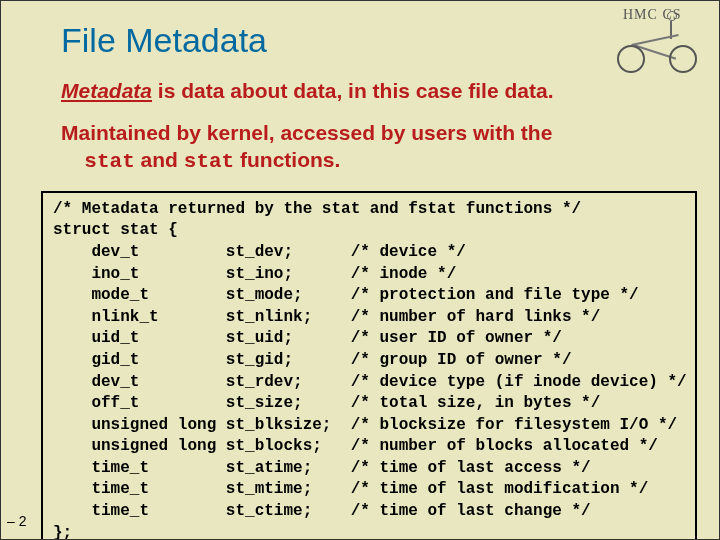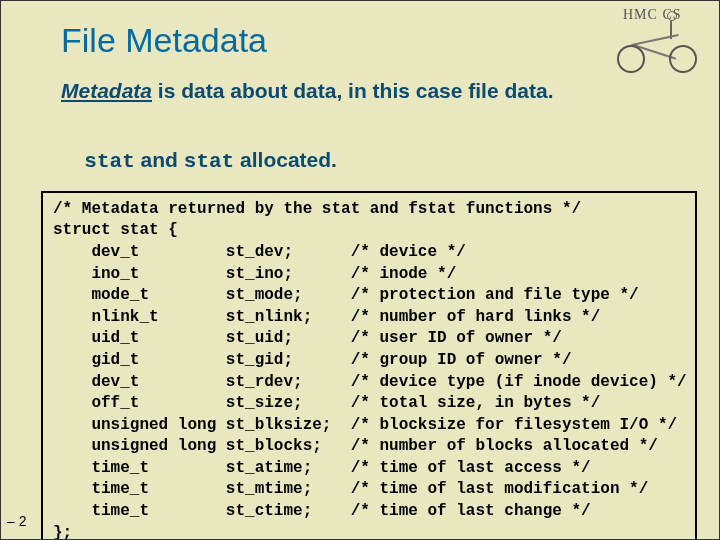--- a/index.html
+++ b/index.html
@@ -14,21 +14,21 @@
   }
   .title {
     font-size: 34px;
     font-weight: normal;
     color: #0369a1;
     padding: 20px 0 12px 60px;
   }
   .subtitle {
     font-size: 21px;
     font-weight: bold;
-    color: #0c4a6e;
+    color: #b91c1c;
     padding: 6px 60px 10px 60px;
     line-height: 1.25;
   }
   .subtitle .ital-und {
     font-style: italic;
     text-decoration: underline;
   }
   .subtitle .mono {
     font-family: "Courier New", monospace;
     font-weight: bold;
@@ -88,22 +88,22 @@
   <div class="wheel r"></div>
 </div>
 
 <h1 class="title">File Metadata</h1>
 
 <p class="subtitle">
   <span class="ital-und">Metadata</span><span> is data about data, in this case file data.</span>
 </p>
 
 <p class="subtitle">
-  <br>
-  &nbsp;&nbsp;&nbsp;&nbsp;<span class="mono">stat</span><span> and </span><span class="mono">stat</span><span> allocated.</span>
+  <span>Maintained by kernel, accessed by users with the</span><br>
+  &nbsp;&nbsp;&nbsp;&nbsp;<span class="mono">stat</span><span> and </span><span class="mono">stat</span><span> functions.</span>
 </p>
 
 <pre class="codebox">/* Metadata returned by the stat and fstat functions */
 struct stat {
     dev_t         st_dev;      /* device */
     ino_t         st_ino;      /* inode */
     mode_t        st_mode;     /* protection and file type */
     nlink_t       st_nlink;    /* number of hard links */
     uid_t         st_uid;      /* user ID of owner */
     gid_t         st_gid;      /* group ID of owner */

